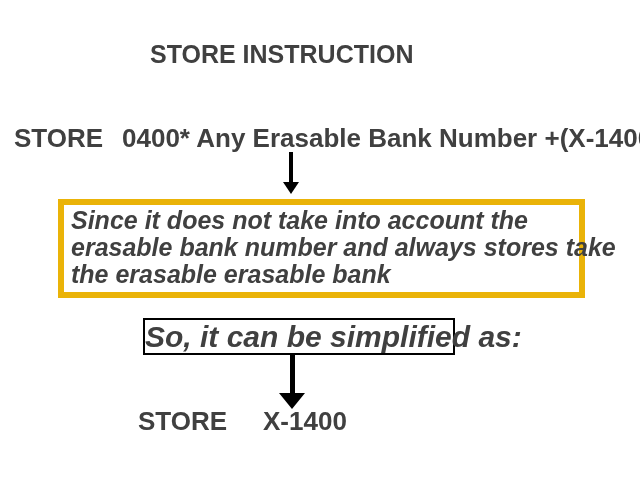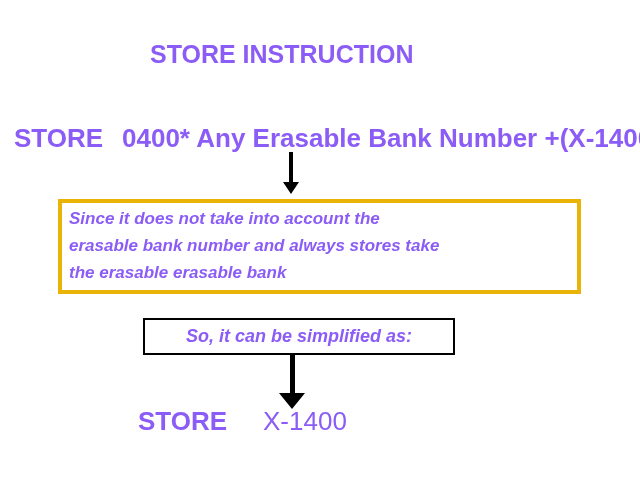--- a/index.html
+++ b/index.html
@@ -5,21 +5,21 @@
   html, body {
     margin: 0;
     padding: 0;
     background: #ffffff;
   }
   #slide {
     position: relative;
     width: 640px;
     height: 480px;
     background: #ffffff;
-    color: #8b5cf6;
+    color: #404040;
     font-family: "Liberation Sans", "DejaVu Sans", sans-serif;
     overflow: hidden;
   }
   .abs { position: absolute; white-space: nowrap; }
 
   .title {
     left: 150px; top: 40px;
     font-size: 25px; font-weight: bold;
   }
 
@@ -41,40 +41,40 @@
   .arrow-thin .shaft { width: 4px; height: 30px; }
   .arrow-thin .head  { border-left-width: 8px; border-right-width: 8px; border-top-width: 12px; }
 
   .arrow-thick { left: 279px; top: 354px; width: 26px; }
   .arrow-thick .shaft { width: 5px; height: 39px; }
   .arrow-thick .head  { border-left-width: 13px; border-right-width: 13px; border-top-width: 16px; }
 
   .explain-box {
     left: 58px; top: 199px;
     width: 508px; height: 85px;
-    border: 4px solid #eab308;
+    border: 6px solid #eab308;
     padding: 2px 0 0 7px;
-    font-size: 17px; font-weight: bold; font-style: italic;
+    font-size: 25px; font-weight: bold; font-style: italic;
     line-height: 27px;
     white-space: nowrap;
   }
 
   .simplify-box {
     left: 143px; top: 318px;
     width: 308px; height: 33px;
     border: 2px solid #000000;
-    font-size: 18px; font-weight: bold; font-style: italic;
+    font-size: 30px; font-weight: bold; font-style: italic;
     line-height: 33px;
     text-align: center;
     white-space: nowrap;
   }
 
   .result-line { top: 406px; left: 0; width: 640px; height: 32px; }
   .result-line .opcode  { position: absolute; left: 138px; top: 0; font-size: 26px; font-weight: bold; white-space: nowrap; }
-  .result-line .operand { position: absolute; left: 263px; top: 0; font-size: 26px; font-weight: normal; white-space: nowrap; }
+  .result-line .operand { position: absolute; left: 263px; top: 0; font-size: 26px; font-weight: bold; white-space: nowrap; }
 </style>
 </head>
 <body>
 
 <div id="slide">
 
   <div class="abs title">STORE INSTRUCTION</div>
 
   <div class="abs instr-line">
     <span class="opcode">STORE</span>

